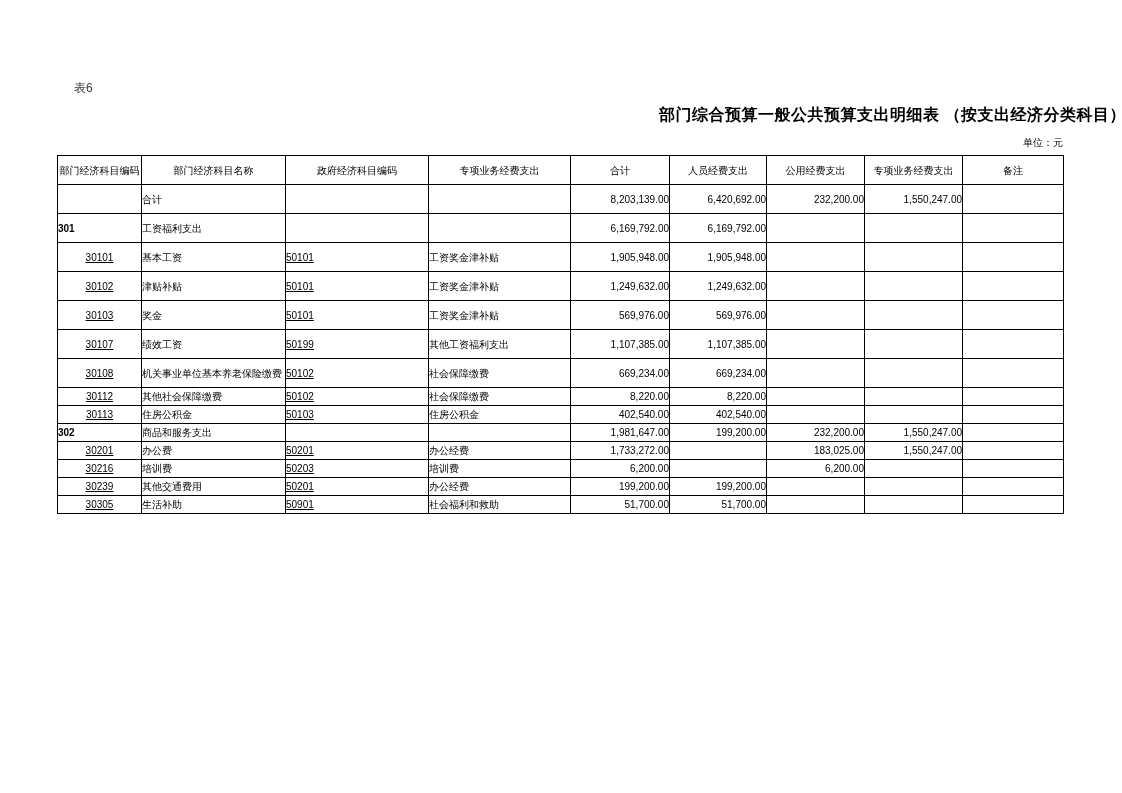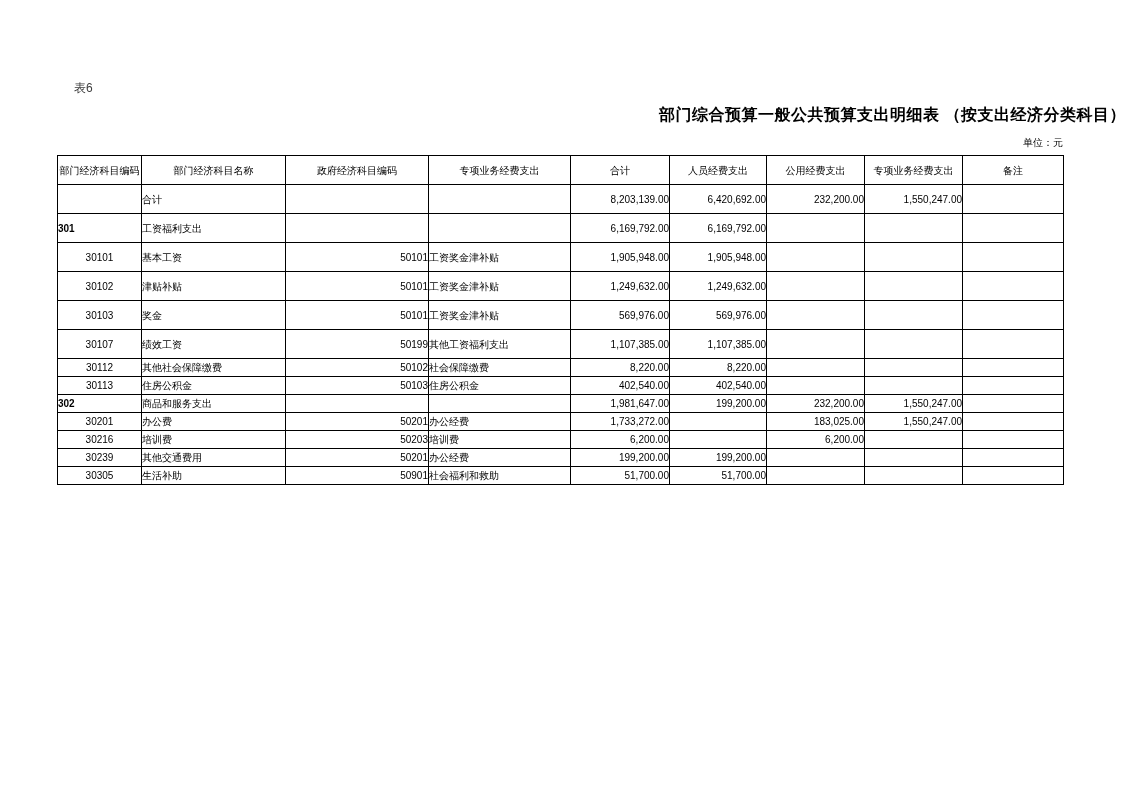--- a/index.html
+++ b/index.html
@@ -58,23 +58,23 @@
     padding: 0;
   }
   table.budget th {
     font-weight: normal;
     text-align: center;
     height: 28px;
   }
   tr.tall td { height: 28px; }
   tr.short td { height: 17px; }
   td.name  { text-align: left;  padding-left: 4px; }
-  td.gcode { text-align: right;  padding-left: 4px; }
+  td.gcode { text-align: left;  padding-left: 4px; text-decoration: underline; }
   td.code-parent { text-align: left; padding-left: 2px; font-weight: bold; }
-  td.code-child  { text-align: center; }
+  td.code-child  { text-align: center; text-decoration: underline; }
   td.code-empty  { text-align: center; }
   td.num   { text-align: right; padding-right: 4px; }
   td.remark { text-align: center; }
 </style>
 </head>
 <body>
 
 <div class="sheet">
 
   <div class="table-label">表6</div>
@@ -168,20 +168,31 @@
           <td class="code-child">30107</td>
           <td class="name">绩效工资</td>
           <td class="gcode">50199</td>
           <td class="name">其他工资福利支出</td>
           <td class="num">1,107,385.00</td>
           <td class="num">1,107,385.00</td>
           <td class="num"></td>
           <td class="num"></td>
           <td class="remark"></td>
         </tr>
+        <tr class="tall">
+          <td class="code-child">30108</td>
+          <td class="name">机关事业单位基本养老保险缴费</td>
+          <td class="gcode">50102</td>
+          <td class="name">社会保障缴费</td>
+          <td class="num">669,234.00</td>
+          <td class="num">669,234.00</td>
+          <td class="num"></td>
+          <td class="num"></td>
+          <td class="remark"></td>
+        </tr>
         <tr class="short">
           <td class="code-child">30112</td>
           <td class="name">其他社会保障缴费</td>
           <td class="gcode">50102</td>
           <td class="name">社会保障缴费</td>
           <td class="num">8,220.00</td>
           <td class="num">8,220.00</td>
           <td class="num"></td>
           <td class="num"></td>
           <td class="remark"></td>

